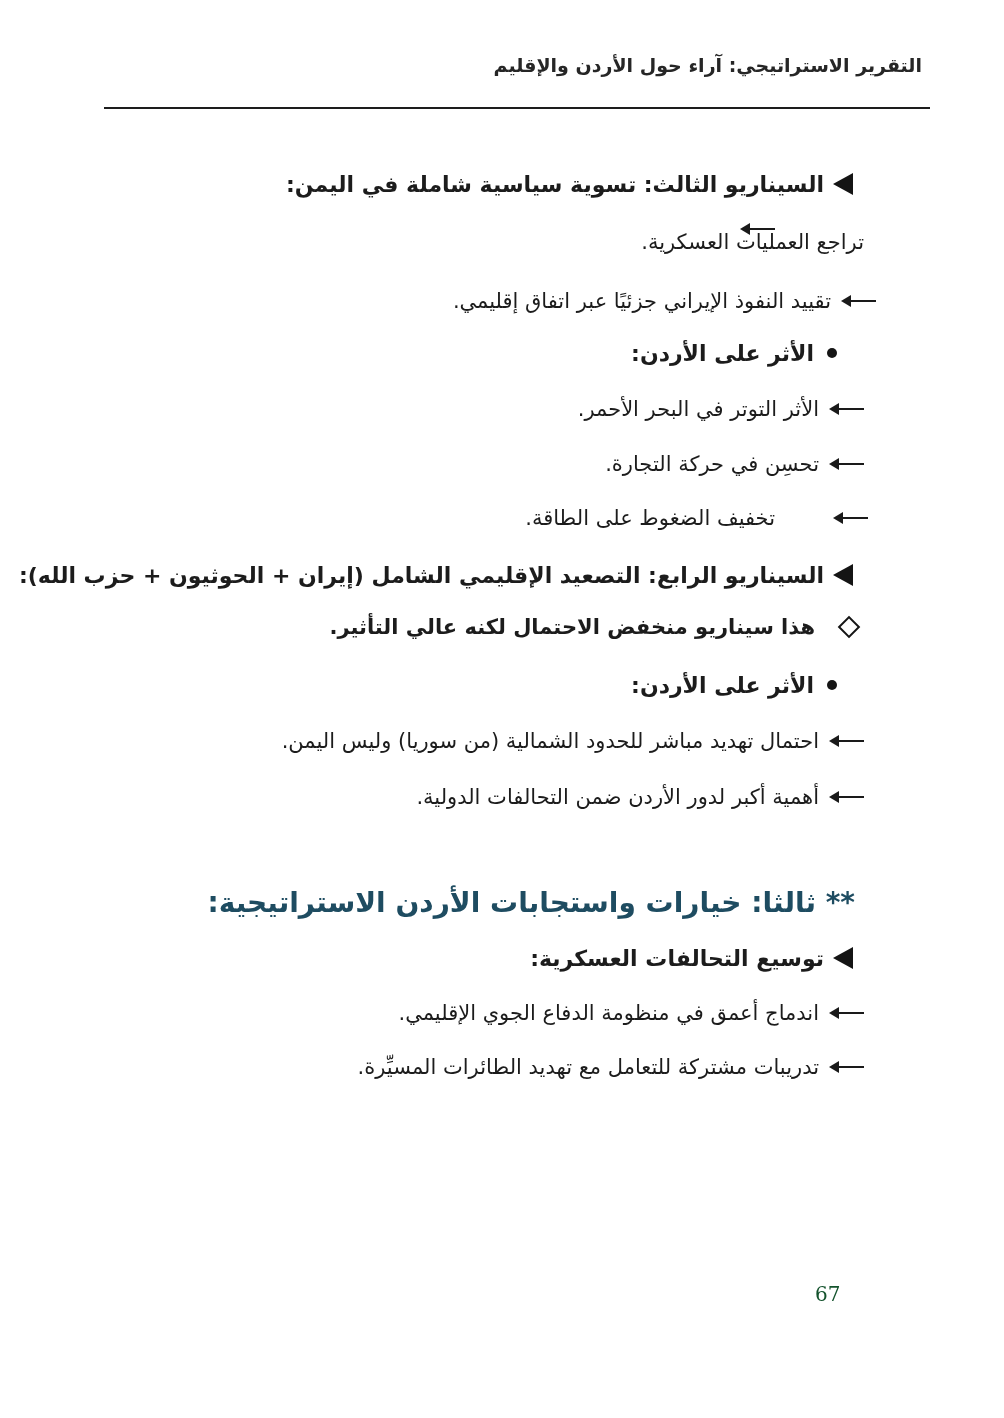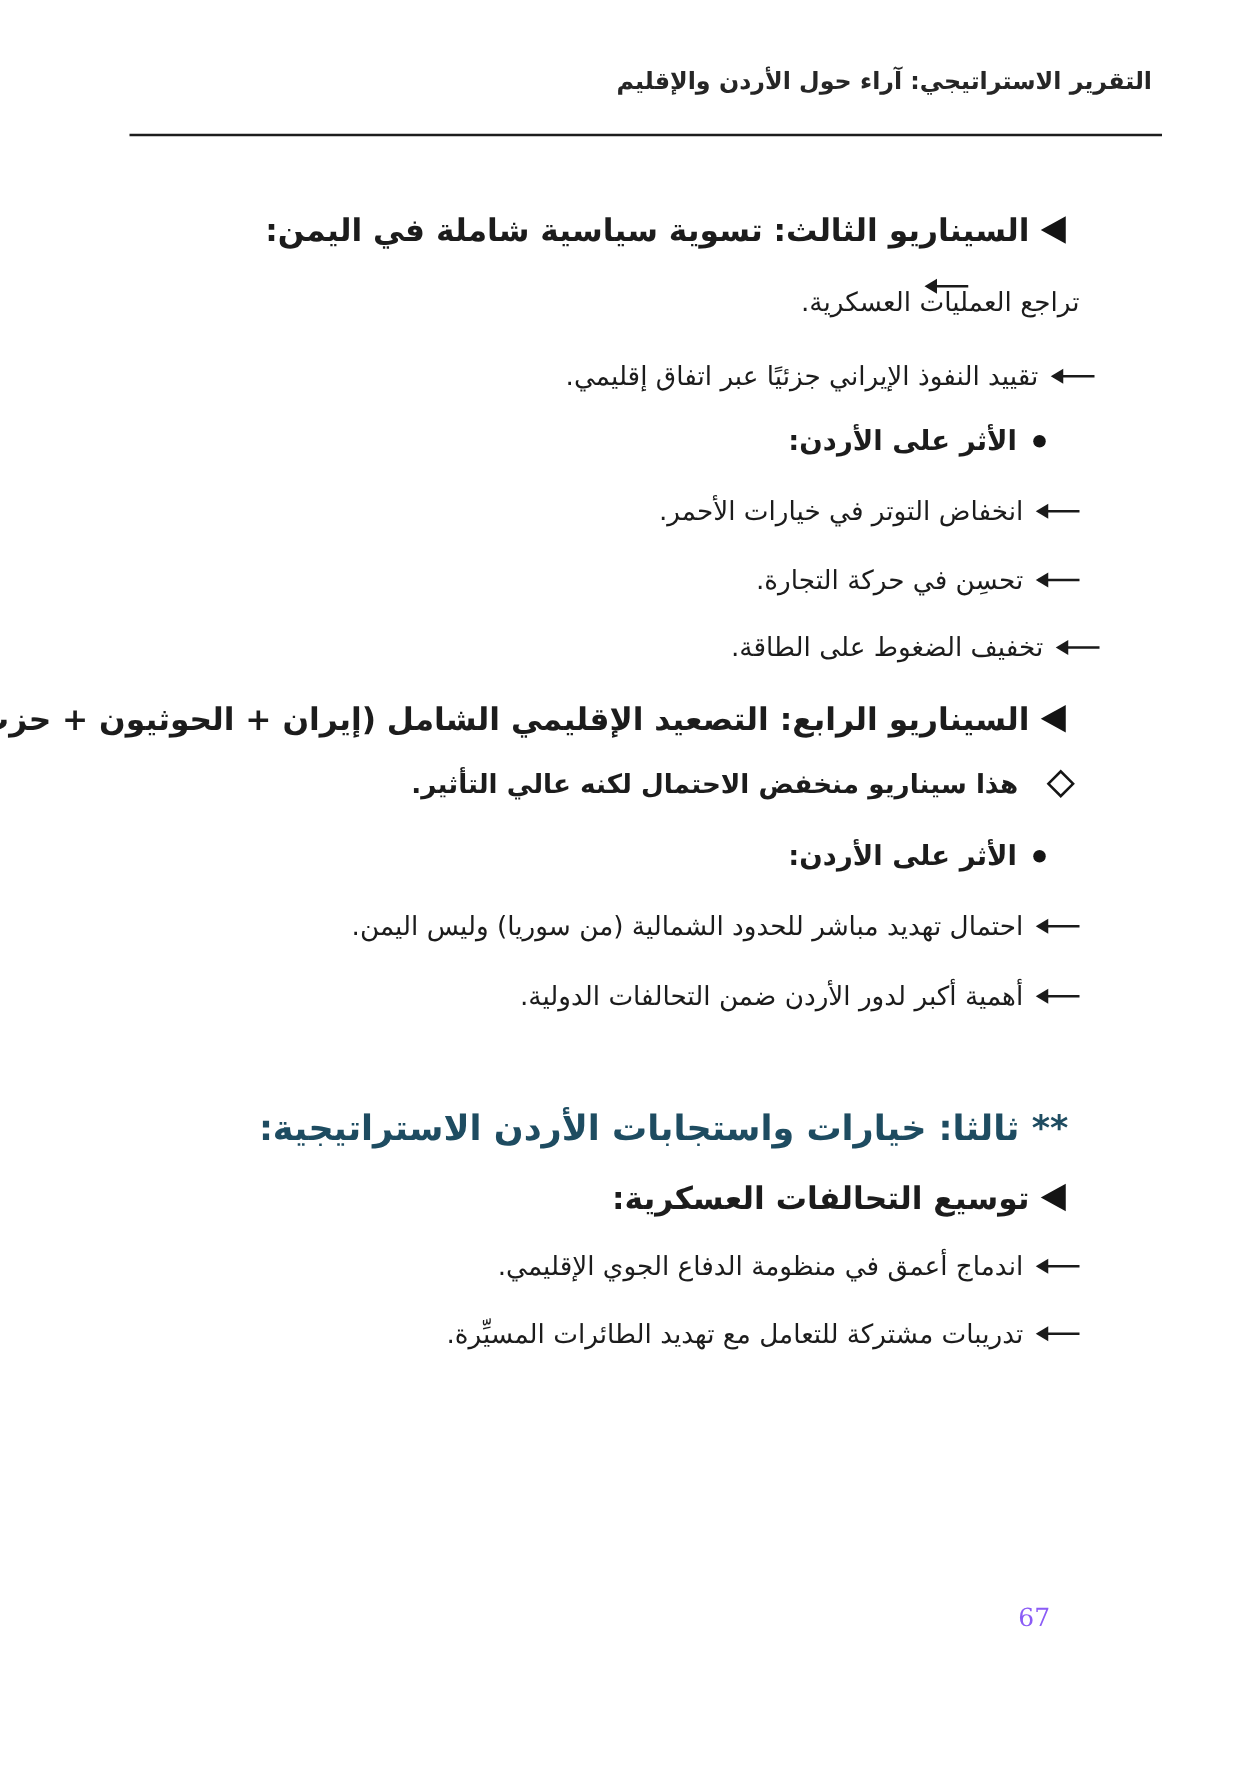--- a/index.html
+++ b/index.html
@@ -29,21 +29,21 @@
   }
   .line{
     position:absolute;
     display:flex;
     align-items:center;
     direction:rtl;
     height:34px;
     white-space:nowrap;
   }
   .line .txt{white-space:nowrap;}
-  .h1{font-size:25px;font-weight:bold;}
+  .h1{font-size:22px;font-weight:bold;}
   .item{font-size:21px;}
   .bullet-line{font-size:22px;font-weight:bold;}
   .diamond-line{font-size:21px;font-weight:bold;}
   .section-line{font-size:28px;font-weight:bold;color:#1e4c61;height:40px;}
   
   .m-triangle{
     flex:none;width:0;height:0;
     border-top:11px solid transparent;
     border-bottom:11px solid transparent;
     border-right:20px solid #141414;
@@ -68,21 +68,21 @@
   .m-diamond{
     flex:none;width:12px;height:12px;
     border:2px solid #151515;
     transform:rotate(45deg);
     margin-left:26px;
   }
   .page-number{
     position:absolute;
     left:815px;top:1282px;
     font-family:"DejaVu Serif", serif;
-    font-size:20px;color:#8b5cf6;
+    font-size:20px;color:#14532d;
     direction:ltr;
   }
 </style>
 </head>
 <body>
 
 <div class="page">
 
   <div class="running-header">التقرير الاستراتيجي: آراء حول الأردن والإقليم</div>
   <div class="header-rule"></div>
@@ -102,29 +102,29 @@
     <span class="txt">تقييد النفوذ الإيراني جزئيًا عبر اتفاق إقليمي.</span>
   </div>
 
   <div class="line bullet-line" style="top:336px;right:167px;">
     <span class="m-dot"></span>
     <span class="txt">الأثر على الأردن:</span>
   </div>
 
   <div class="line item" style="top:392px;right:140px;">
     <span class="m-arrow"></span>
-    <span class="txt">انخفاض التوتر في خيارات الأحمر.</span>
+    <span class="txt">الأثر التوتر في البحر الأحمر.</span>
   </div>
 
   <div class="line item" style="top:447px;right:140px;">
     <span class="m-arrow"></span>
     <span class="txt">تحسِن في حركة التجارة.</span>
   </div>
 
-  <div class="line item" style="top:501px;right:124px;">
+  <div class="line item" style="top:501px;right:136px;gap:48px;">
     <span class="m-arrow"></span>
     <span class="txt">تخفيف الضغوط على الطاقة.</span>
   </div>
 
   <div class="line diamond-line" style="top:610px;right:147px;">
     <span class="m-diamond"></span>
     <span class="txt">هذا سيناريو منخفض الاحتمال لكنه عالي التأثير.</span>
   </div>
 
   <div class="line h1" style="top:558px;right:151px;">

